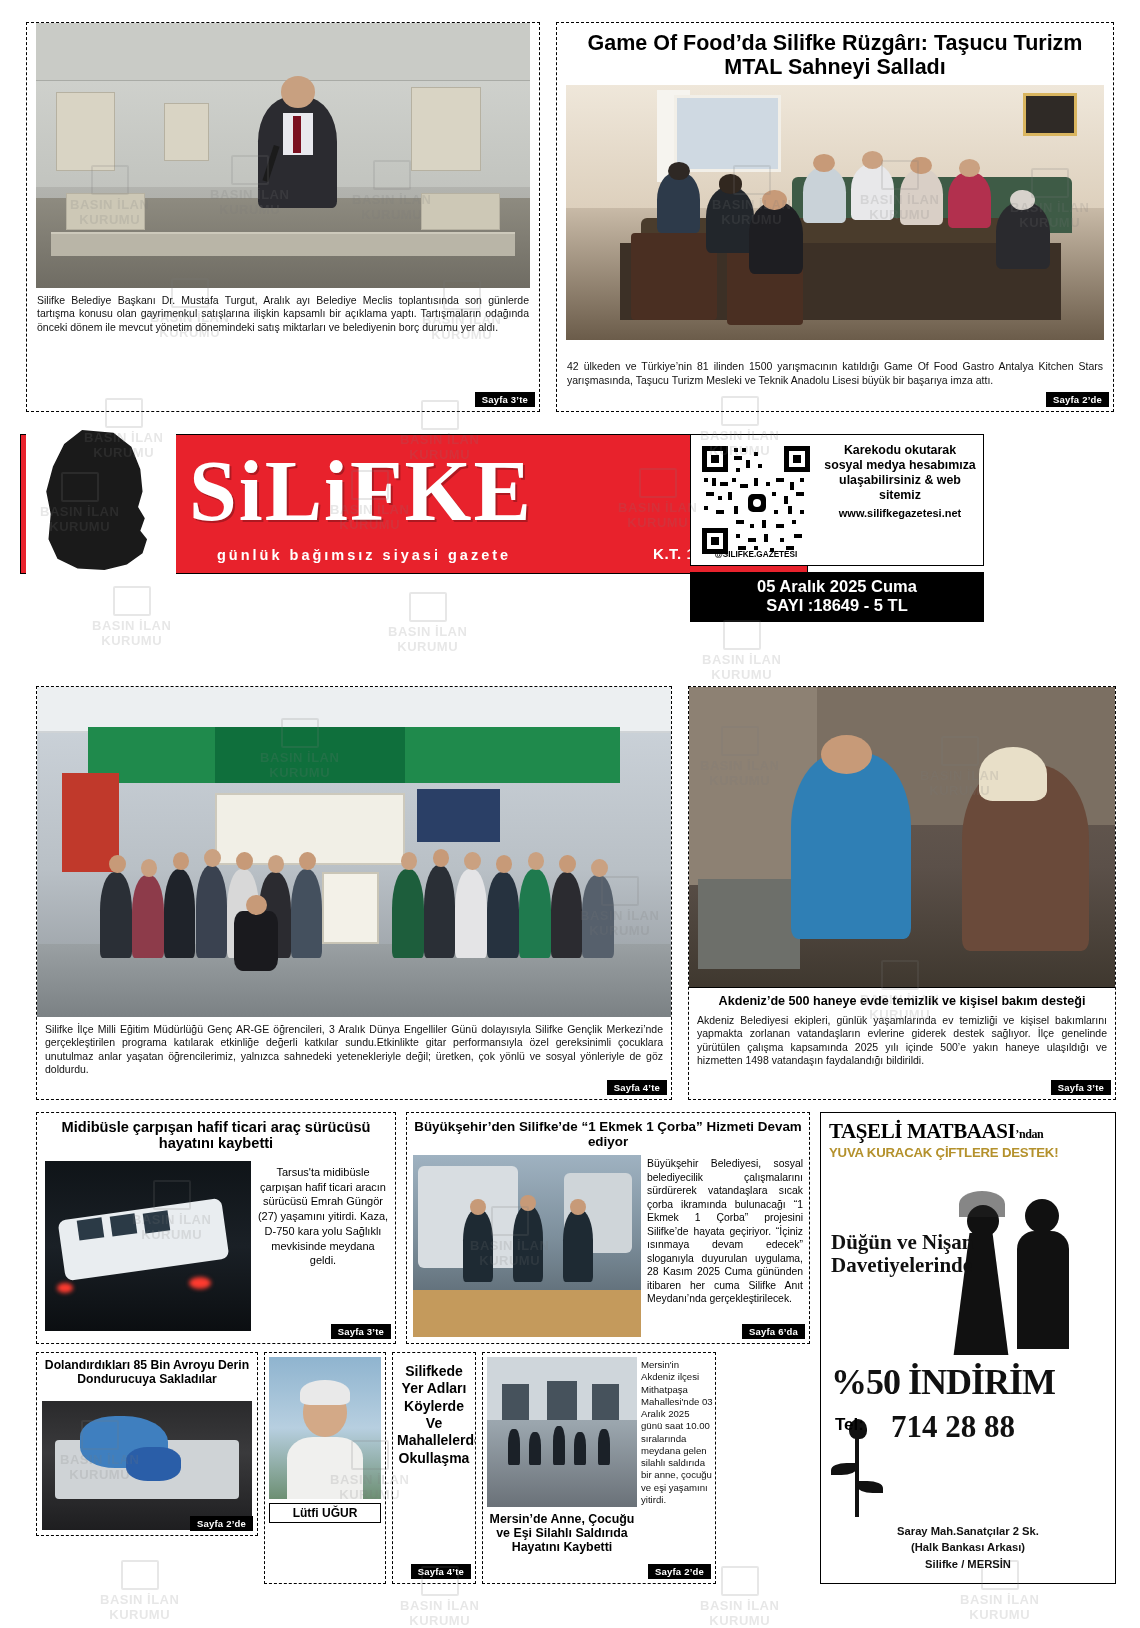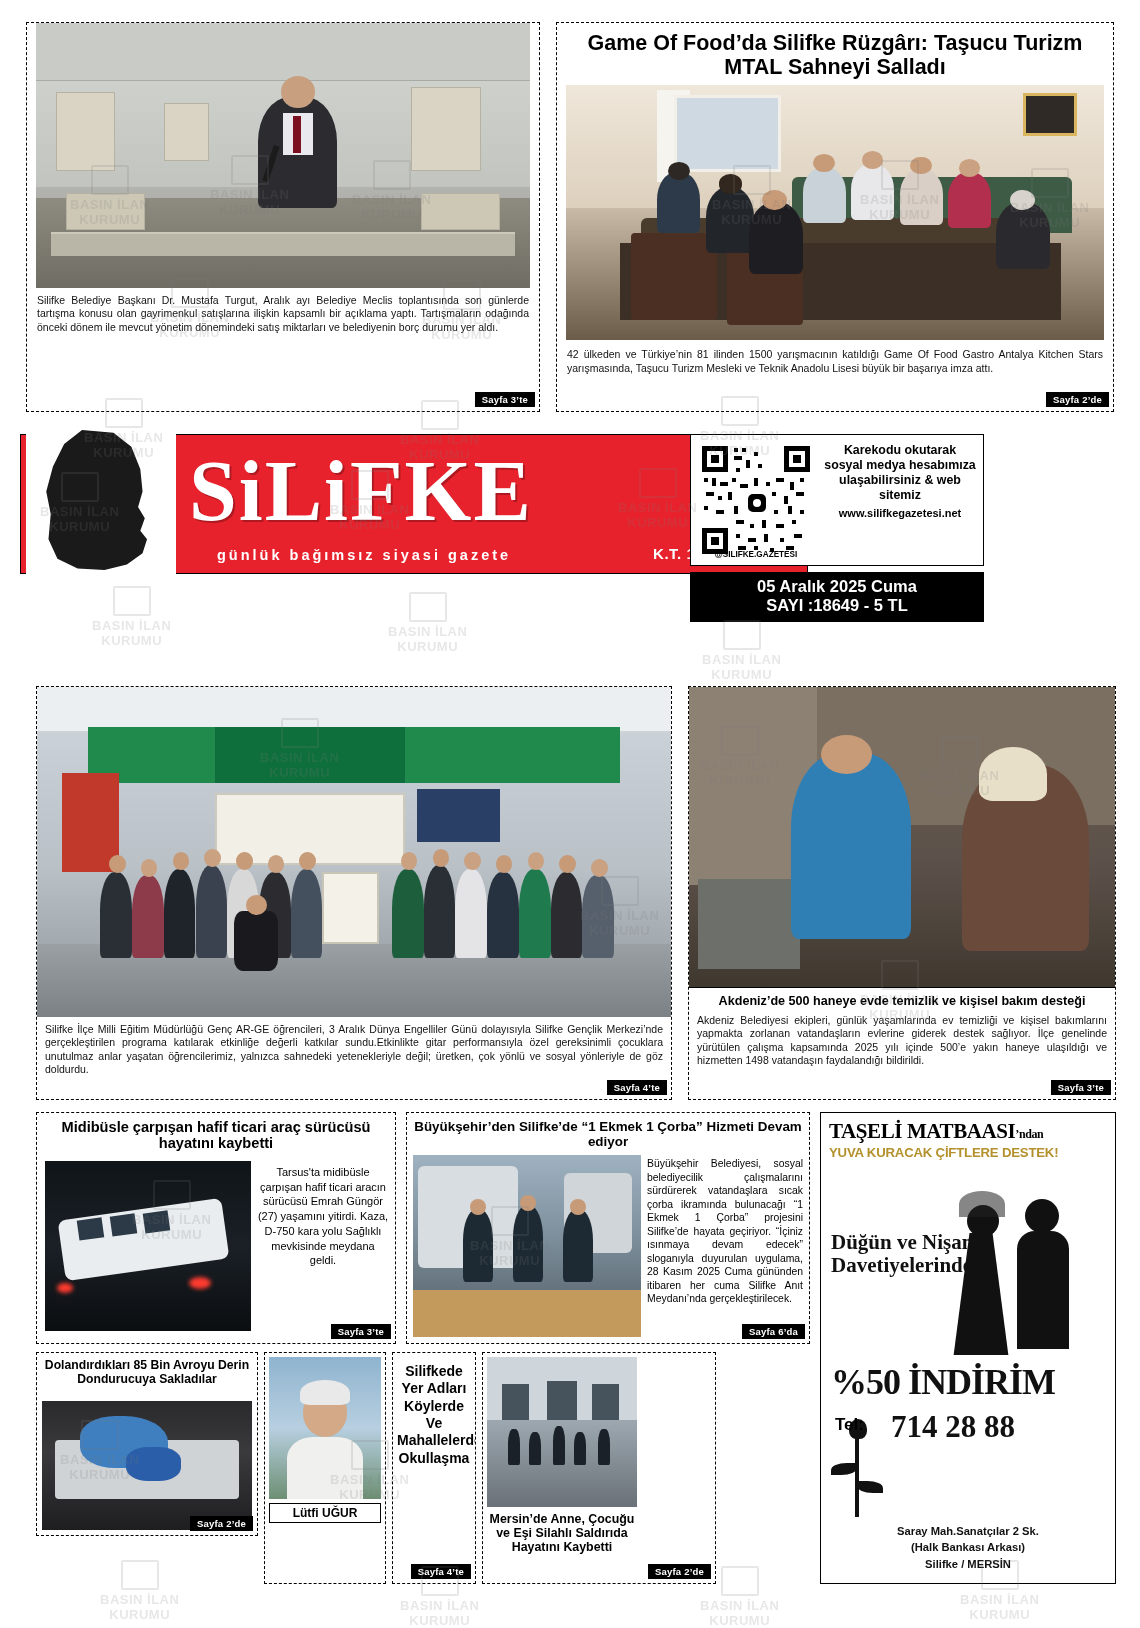--- a/index.html
+++ b/index.html
@@ -94,21 +94,21 @@
   .mr-head { position:absolute; left:49.5%; top:20%; width:7%; height:12%; background:#c8a080; border-radius:50%; }
   .mr-shirt { position:absolute; left:50%; top:34%; width:6%; height:16%; background:#e9e9ee; }
   .mr-tie { position:absolute; left:52%; top:35%; width:1.6%; height:14%; background:#7a1020; }
   .mr-mic { position:absolute; left:47%; top:46%; width:1.2%; height:14%; background:#1b1b1b; transform:rotate(18deg); }
   .mr-box { position:absolute; background:#d9d4c4; border:1px solid #b6b1a1; }
 
   
   #story-right { left: 556px; top: 22px; width: 558px; height: 390px; }
   #story-right .hl { font-size: 21.5px; padding: 8px 10px 6px 10px; }
   #story-right .ph { height: 255px; margin: 0 9px; }
-  #story-right .txt { padding: 8px 10px 8px 10px; }
+  #story-right .txt { padding: 20px 10px 8px 10px; }
 
   .hall { position:absolute; inset:0; background: linear-gradient(180deg,#e8ded0 0%, #d7c9b6 40%, #6b5c4a 100%); }
   .hall-wall { position:absolute; left:0; top:0; width:100%; height:48%; background:linear-gradient(180deg,#efe7da,#ddd0bd); }
   .hall-window { position:absolute; left:20%; top:4%; width:20%; height:30%; background:#cfd9e2; border:3px solid #f2efe8; }
   .hall-curtain { position:absolute; left:17%; top:2%; width:6%; height:36%; background:#f6f4ef; }
   .hall-portrait { position:absolute; right:5%; top:3%; width:10%; height:17%; background:#2f2a26; border:3px solid #d9b55f; }
   .hall-table { position:absolute; left:14%; top:52%; width:74%; height:26%; background:#4a3c2c; border-radius:6px; }
   .hall-table2 { position:absolute; left:10%; top:62%; width:82%; height:30%; background:#3c3026; }
   .hall-sofa { position:absolute; left:42%; top:36%; width:52%; height:22%; background:#3e5b46; border-radius:6px 6px 0 0;}
   .hall-chair { position:absolute; background:#4a2f22; border-radius:4px; }
@@ -621,20 +621,21 @@
         <div class="st-door" style="left:10%;top:18%;width:18%;height:24%;"></div>
         <div class="st-door" style="left:40%;top:16%;width:20%;height:26%;"></div>
         <div class="st-door" style="left:70%;top:18%;width:18%;height:24%;"></div>
         <div class="st-p" style="left:14%;top:48%;width:8%;height:24%;"></div>
         <div class="st-p" style="left:28%;top:50%;width:8%;height:22%;"></div>
         <div class="st-p" style="left:44%;top:46%;width:8%;height:26%;"></div>
         <div class="st-p" style="left:58%;top:50%;width:8%;height:22%;"></div>
         <div class="st-p" style="left:74%;top:48%;width:8%;height:24%;"></div>
       </div>
     </div>
+    <div class="body-text txt">Mersin'in Akdeniz ilçesi Mithatpaşa Mahallesi'nde 03 Aralık 2025 günü saat 10.00 sıralarında meydana gelen silahlı saldırıda bir anne, çocuğu ve eşi yaşamını yitirdi.</div>
     <div class="hl">Mersin’de Anne, Çocuğu ve Eşi Silahlı Saldırıda Hayatını Kaybetti</div>
     <div class="pagetag">Sayfa 2’de</div>
   </div>
 
   <div class="wm" style="left:70px;  top:165px;"><span>BASIN İLAN</span><br><span>KURUMU</span></div>
   <div class="wm" style="left:210px; top:155px;"><span>BASIN İLAN</span><br><span>KURUMU</span></div>
   <div class="wm" style="left:352px; top:160px;"><span>BASIN İLAN</span><br><span>KURUMU</span></div>
   <div class="wm" style="left:150px; top:278px;"><span>BASIN İLAN</span><br><span>KURUMU</span></div>
   <div class="wm" style="left:422px; top:280px;"><span>BASIN İLAN</span><br><span>KURUMU</span></div>
   <div class="wm" style="left:712px; top:165px;"><span>BASIN İLAN</span><br><span>KURUMU</span></div>

